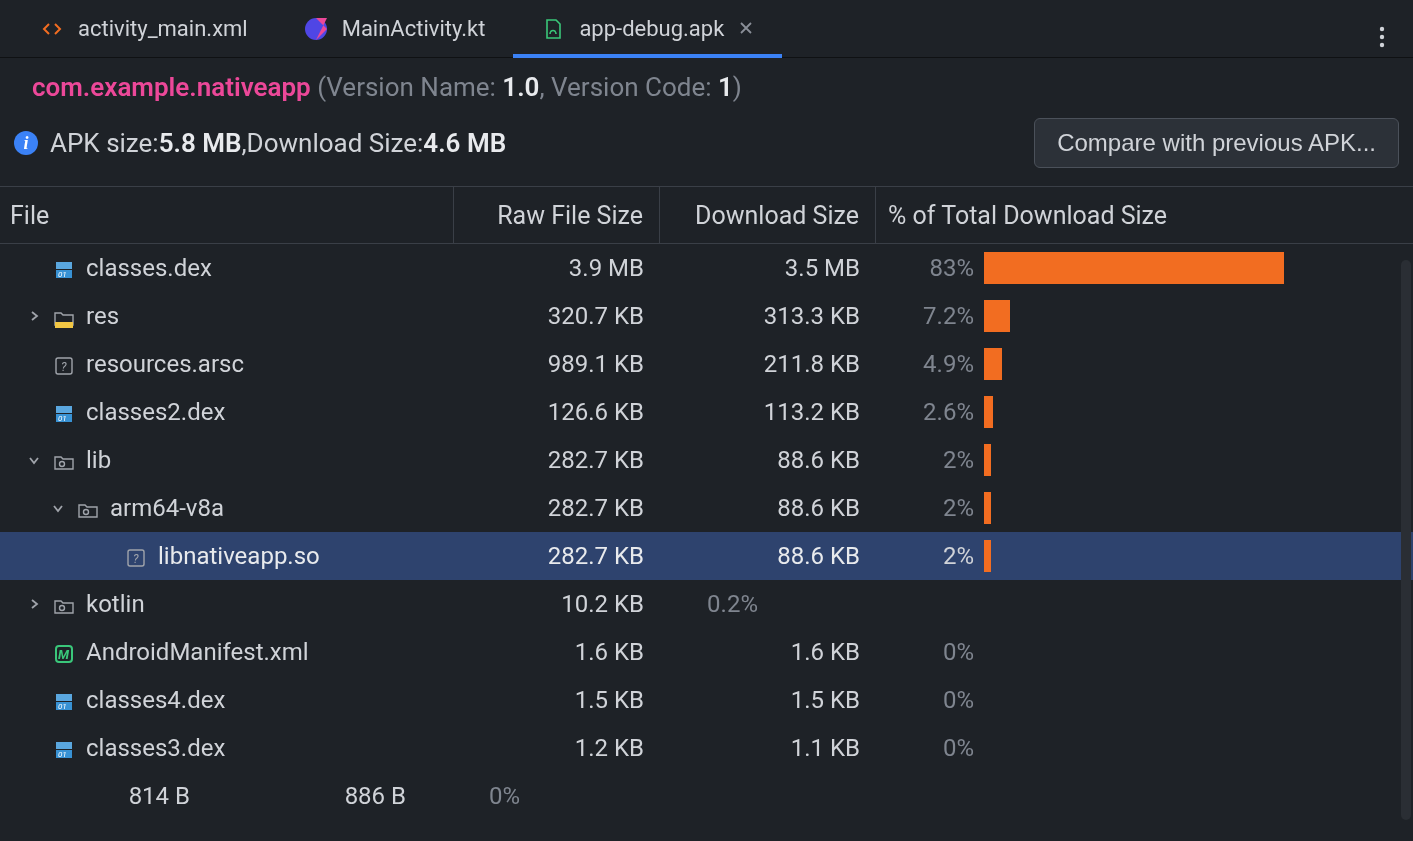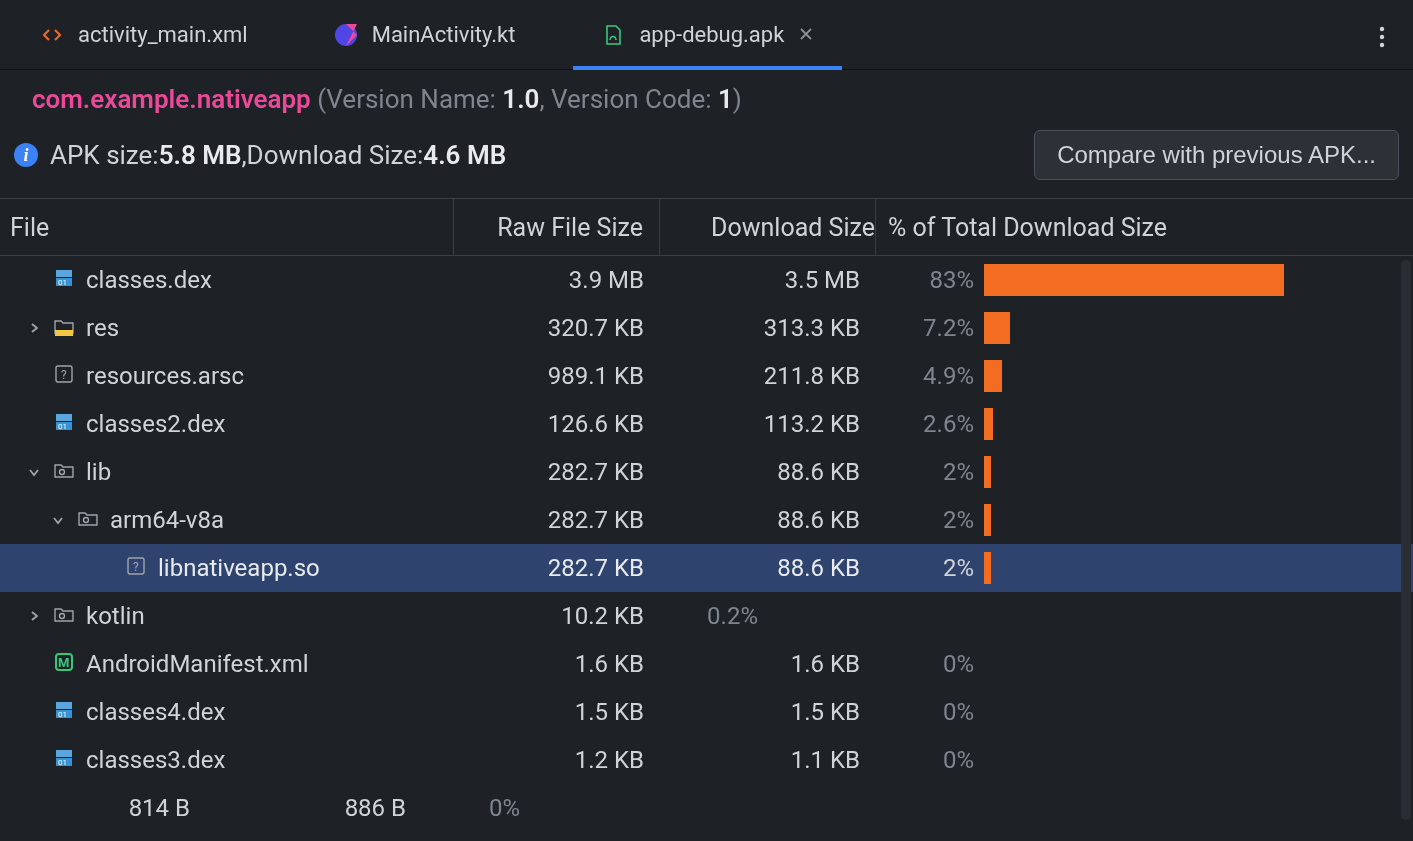--- a/index.html
+++ b/index.html
@@ -8,25 +8,24 @@
   color: #d0d3d8;
   font-family: -apple-system, BlinkMacSystemFont, "Segoe UI", Roboto, sans-serif;
   font-size: 22px;
   width: 1413px;
   height: 841px;
   overflow: hidden;
 }
 .tabs {
   display: flex;
   align-items: center;
-  height: 70px;
+  height: 58px;
   border-bottom: 1px solid #0f1113;
   padding-left: 12px;
   position: relative;
-  gap: 30px;
 }
 .tab {
   display: flex;
   align-items: center;
   padding: 0 28px;
   height: 100%;
   color: #a0a4ab;
   cursor: pointer;
   position: relative;
 }
@@ -64,39 +63,39 @@
   display:flex;
   border-top:1px solid #3a3f47;
   border-bottom:1px solid #3a3f47;
   height:58px;
   align-items:center;
   font-size:25px;
   color:#d0d3d8;
 }
 .col-file { flex: 0 0 454px; padding-left:10px; border-right:1px solid #3a3f47; height:100%; display:flex; align-items:center;}
 .col-raw  { flex: 0 0 206px; text-align:right; padding-right:16px; border-right:1px solid #3a3f47; height:100%; display:flex; align-items:center; justify-content:flex-end;}
-.col-dl   { flex: 0 0 216px; text-align:right; border-right:1px solid #3a3f47; height:100%; display:flex; align-items:center; justify-content:flex-end;}
+.col-dl   { flex: 0 0 216px; text-align:right; padding-right:16px; border-right:1px solid #3a3f47; height:100%; display:flex; align-items:center; justify-content:flex-end;}
 .col-pct-h{ flex:1; padding-left:12px; height:100%; display:flex; align-items:center;}
 .rows { height: 570px; overflow-y:auto; }
 .row {
   display:flex;
   height:48px;
   align-items:center;
   font-size:24px;
 }
 .row.selected { background:#2e436e; color:#e8eaed; }
 .row .file-cell { flex:0 0 454px; display:flex; align-items:center; overflow:hidden;}
 .row .raw-cell  { flex:0 0 206px; text-align:right; padding-right:16px;}
 .row .dl-cell   { flex:0 0 216px; text-align:right; padding-right:16px;}
 .row .pct-cell  { flex:0 0 108px; text-align:right; padding-right:10px; color:#7f858f;}
 .row.selected .pct-cell { color:#d0d3d8; }
 .row .bar-cell  { flex:1; padding-right:20px;}
 .row .bar { height:32px; background:#f26d21; }
 .file-cell .arrow { width:20px; display:inline-flex; justify-content:center; color:#a0a4ab; }
-.file-cell .fi { width:24px; height:24px; margin-right:10px; display:inline-flex; align-items:flex-start; justify-content:center; }
+.file-cell .fi { width:24px; height:24px; margin-right:10px; display:inline-flex; align-items:flex-end; justify-content:center;font-style:italic; }
 .fname { color:#d0d3d8; }
 .row.selected .fname { color:#e8eaed; }
 
 
 .ico-dex svg rect{fill:#3892d4;}
 .ico-dex svg .top{fill:#5aa7df;}
 .ico-res svg .fold{fill:none;stroke:#a0a4ab;stroke-width:1.4;}
 .ico-res svg .bar{fill:#f2c744;}
 .ico-unknown svg rect{fill:none;stroke:#a0a4ab;stroke-width:1.4;}
 .ico-unknown svg text{fill:#a0a4ab;font-size:12px;}

